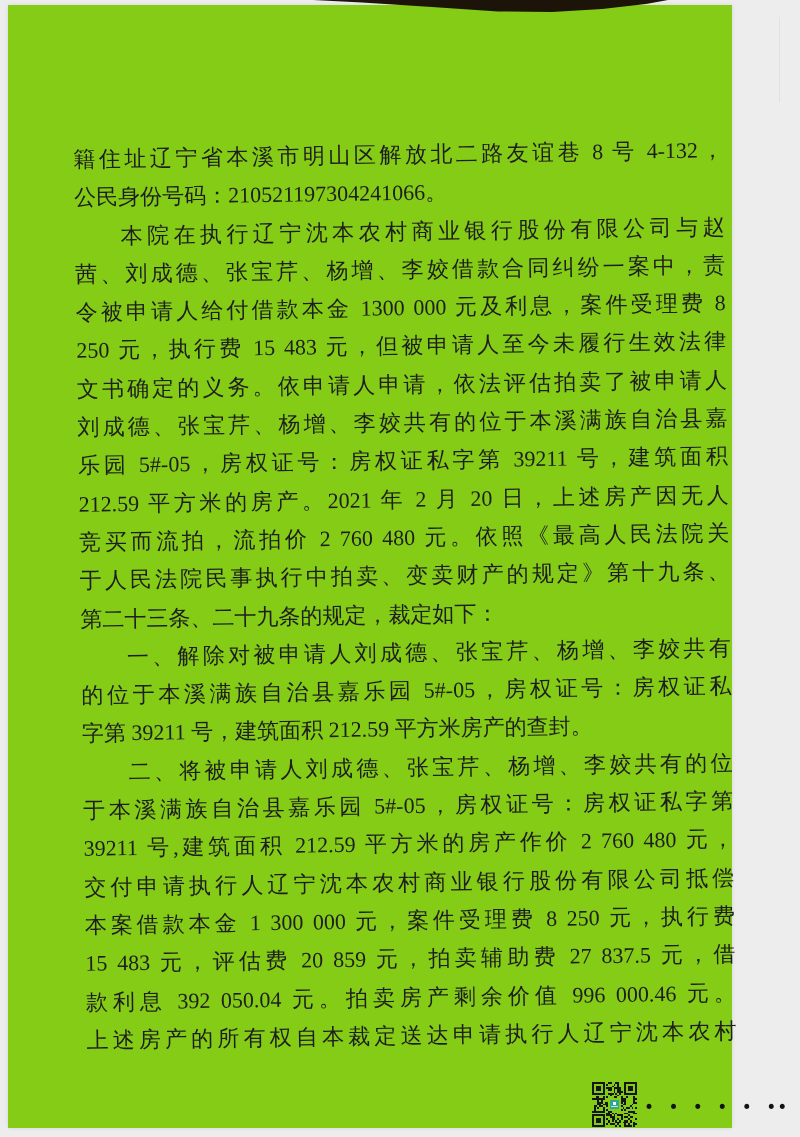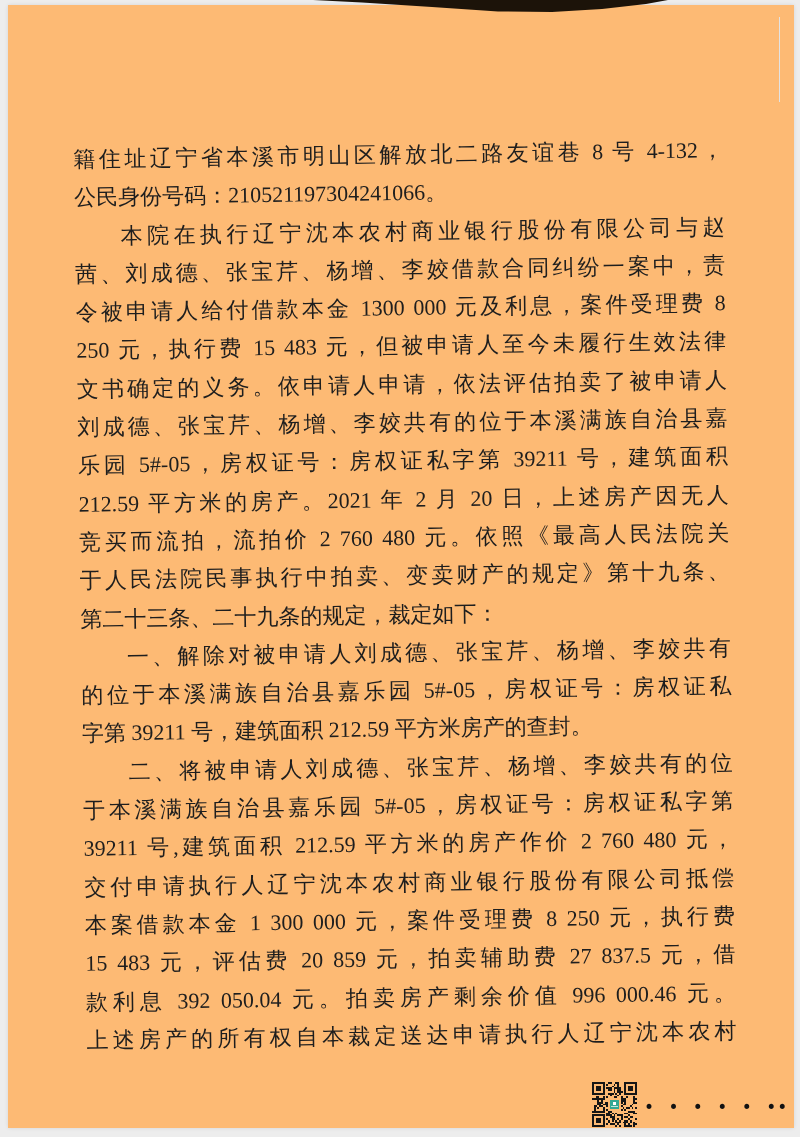--- a/index.html
+++ b/index.html
@@ -10,22 +10,22 @@
     overflow: hidden;
   }
   .canvas {
     position: relative;
     width: 800px; height: 1137px;
     background: #ededed;
   }
   .page {
     position: absolute;
     left: 8px; top: 5px;
-    width: 786px; height: 1123px;
-    background: #fdba74;
+    width: 724px; height: 1123px;
+    background: #84cc16;
     box-shadow: 0 0 4px rgba(0,0,0,0.10);
   }
   .top-shadow {
     position: absolute;
     left: 0; top: 0;
     width: 800px; height: 16px;
     pointer-events: none;
   }
   .crease {
     position: absolute;

